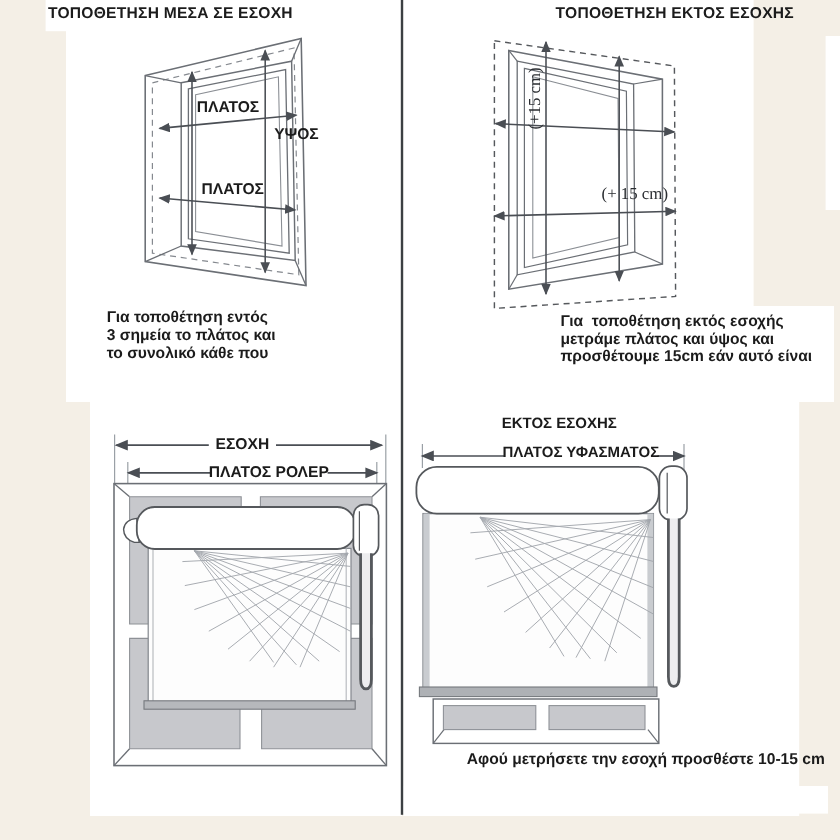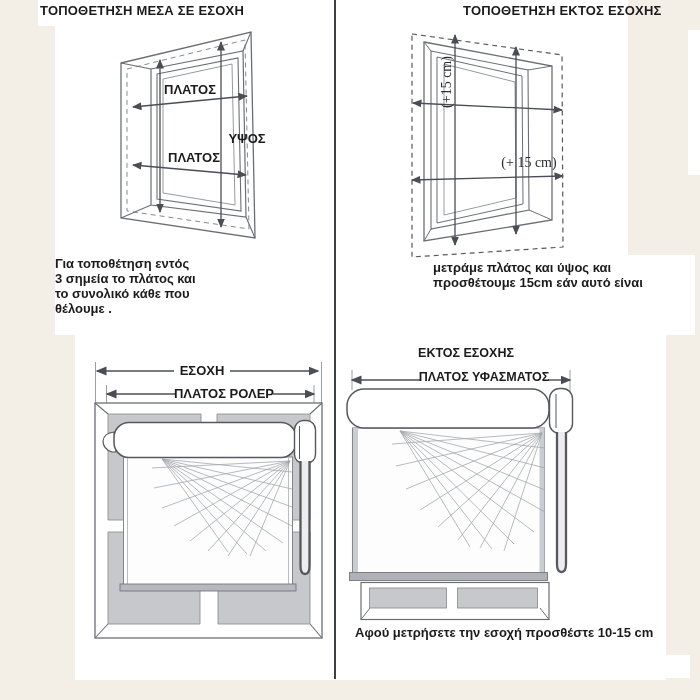--- a/index.html
+++ b/index.html
@@ -12,21 +12,21 @@
   .panel{position:absolute;background:#ffffff;z-index:0;}
   .divider{position:absolute;left:334px;top:0;width:2px;height:679px;background:#3c4043;z-index:5;}
   svg.diagram{position:absolute;z-index:2;}
   .title{position:absolute;font-weight:bold;font-size:13px;white-space:pre;z-index:4;letter-spacing:.2px;}
   .label{position:absolute;transform:translate(-50%,-50%);font-weight:bold;font-size:13px;
          white-space:pre;z-index:4;}
   .label.small{font-size:12.5px;}
   .label.serif{font-family:"Liberation Serif","DejaVu Serif",serif;font-weight:normal;
                font-size:14px;color:#2a2d31;}
   .label.rot{transform:translate(-50%,-50%) rotate(-90deg);}
-  .note{position:absolute;font-weight:bold;font-size:13px;z-index:4;}
+  .note{position:absolute;font-weight:bold;font-size:13px;z-index:4;padding-left:34px;}
   .note div{white-space:pre;}
   .note.tl div{line-height:15px;}
   .note.tr div{line-height:14.5px;}
   .note.br div{line-height:13.5px;}
 </style>
 </head>
 <body>
 
 <div class="panel" style="left:38px;top:0;width:297px;height:26px"></div>
 <div class="panel" style="left:55px;top:0;width:280px;height:335px"></div>
@@ -60,27 +60,26 @@
   <line x1="255" y1="238" x2="246" y2="217" stroke="#6b6f75" stroke-width="1.1"></line>
   <line x1="121" y1="218" x2="151" y2="205" stroke="#6b6f75" stroke-width="1.1"></line>
 
   <line x1="133" y1="107" x2="247" y2="96" stroke="#4a4e54" stroke-width="1.3" marker-start="url(#ah1)" marker-end="url(#ah1)"></line>
   <line x1="133" y1="165" x2="246" y2="175" stroke="#4a4e54" stroke-width="1.3" marker-start="url(#ah1)" marker-end="url(#ah1)"></line>
   <line x1="160" y1="60" x2="160" y2="212" stroke="#4a4e54" stroke-width="1.3" marker-start="url(#ah1)" marker-end="url(#ah1)"></line>
   <line x1="221" y1="42" x2="221" y2="227" stroke="#4a4e54" stroke-width="1.3" marker-start="url(#ah1)" marker-end="url(#ah1)"></line>
 </svg>
 <div class="label" style="left:190px;top:89px">ΠΛΑΤΟΣ</div>
 <div class="label" style="left:194px;top:157px">ΠΛΑΤΟΣ</div>
-<div class="label" style="left:247px;top:138px">ΥΨΟΣ</div>
+<div class="label" style="left:247px;top:111px">ΥΨΟΣ</div>
 
 <div class="note tl" style="left:55px;top:256px">
   <div>Για τοποθέτηση εντός</div>
   <div>3 σημεία το πλάτος και</div>
   <div>το συνολικό κάθε που</div>
-  <div>θέλουμε .</div>
 </div>
 
 <div class="title" style="left:463px;top:3px">ΤΟΠΟΘΕΤΗΣΗ ΕΚΤΟΣ ΕΣΟΧΗΣ</div>
 
 <svg class="diagram" style="left:395px;top:28px" width="185" height="235" viewBox="395 28 185 235">
   <defs>
     <marker id="ah2" markerWidth="11" markerHeight="9" refX="8.5" refY="4" orient="auto-start-reverse" markerUnits="userSpaceOnUse">
       <path d="M0,0 L9.5,4 L0,8 Z" fill="#4a4e54"></path>
     </marker>
   </defs>
@@ -98,20 +97,21 @@
 
   <line x1="455" y1="35" x2="455" y2="245" stroke="#4a4e54" stroke-width="1.3" marker-start="url(#ah2)" marker-end="url(#ah2)"></line>
   <line x1="516" y1="47" x2="516" y2="234" stroke="#4a4e54" stroke-width="1.3" marker-start="url(#ah2)" marker-end="url(#ah2)"></line>
   <line x1="413" y1="103" x2="562" y2="110" stroke="#4a4e54" stroke-width="1.3" marker-start="url(#ah2)" marker-end="url(#ah2)"></line>
   <line x1="412" y1="180" x2="563" y2="176" stroke="#4a4e54" stroke-width="1.3" marker-start="url(#ah2)" marker-end="url(#ah2)"></line>
 </svg>
 <div class="label serif rot" style="left:447px;top:82px">(+15 cm)</div>
 <div class="label serif" style="left:529px;top:163px">(+ 15 cm)</div>
 
 <div class="note tr" style="left:433px;top:261px">
+  <div>Για  τοποθέτηση εκτός εσοχής</div>
   <div>μετράμε πλάτος και ύψος και</div>
   <div>προσθέτουμε 15cm εάν αυτό είναι</div>
 </div>
 
 <svg class="diagram" style="left:85px;top:355px" width="245" height="290" viewBox="85 355 245 290">
   <defs>
     <marker id="ah3" markerWidth="12" markerHeight="10" refX="9.5" refY="4.5" orient="auto-start-reverse" markerUnits="userSpaceOnUse">
       <path d="M0,0 L11,4.5 L0,9 Z" fill="#4a4e54"></path>
     </marker>
   </defs>

